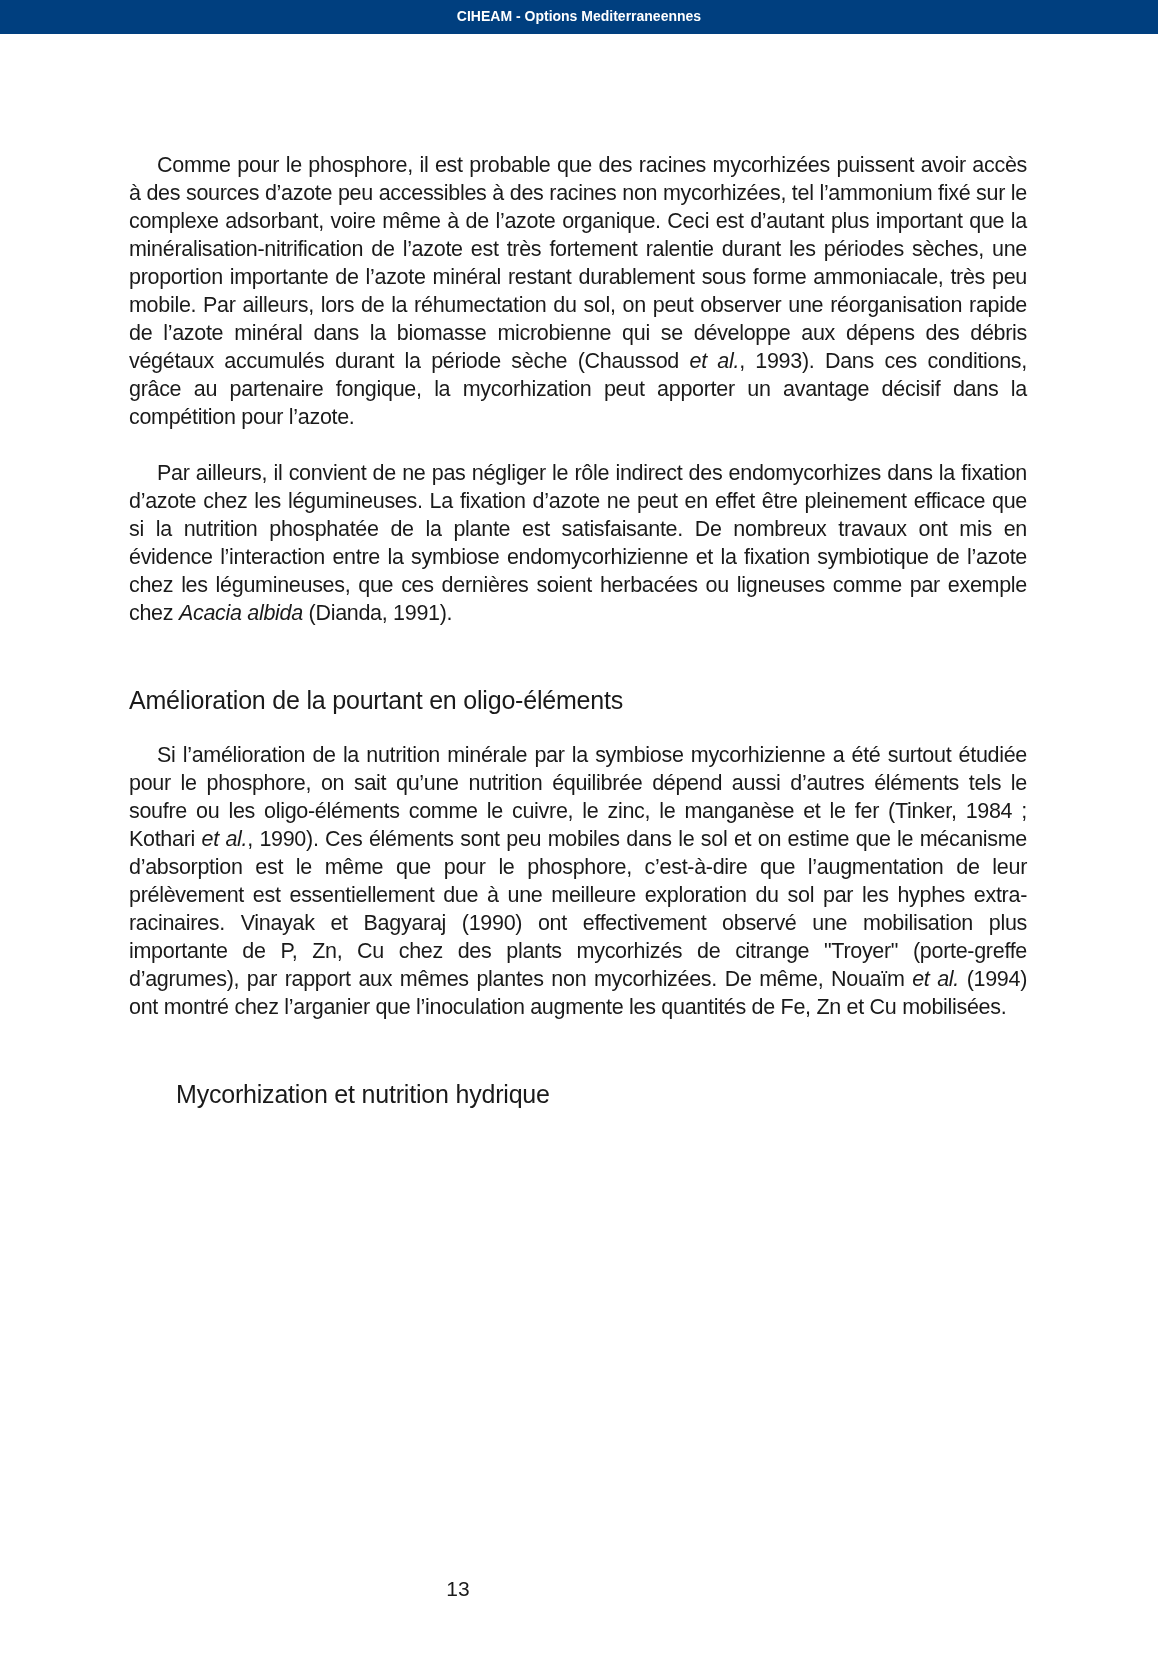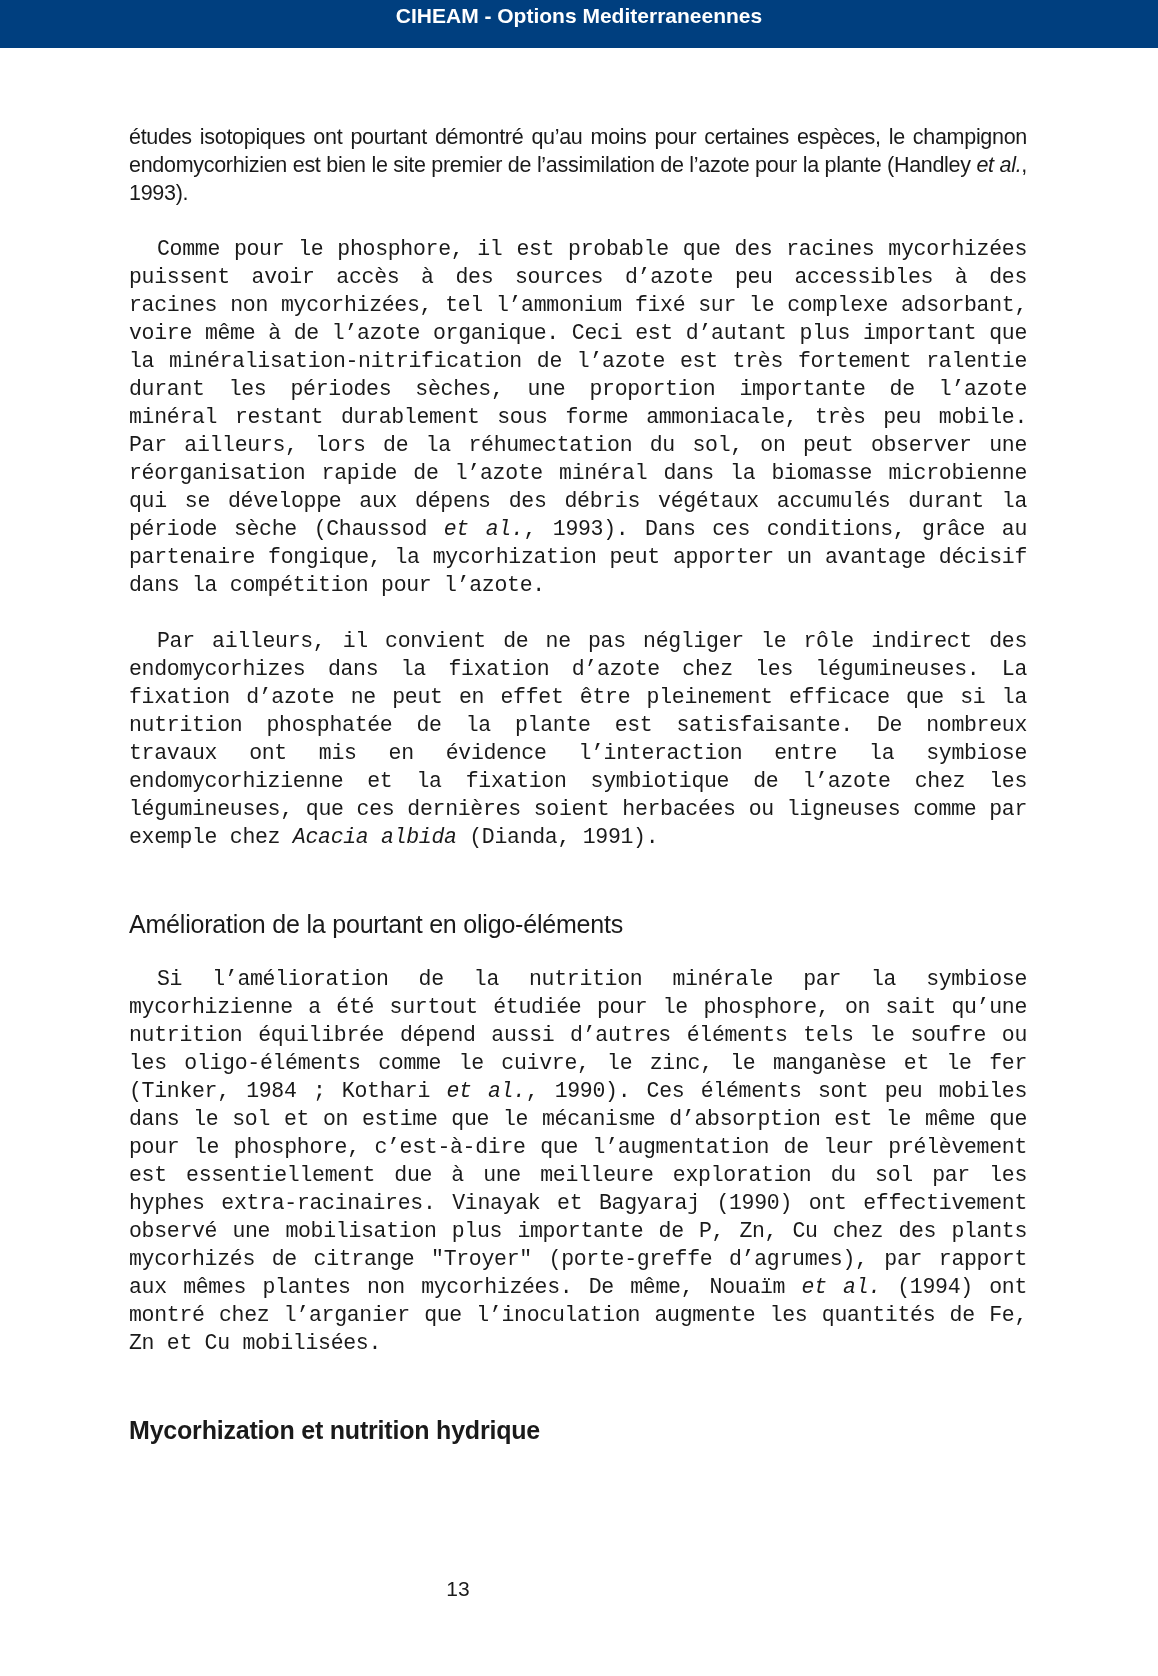--- a/index.html
+++ b/index.html
@@ -1,42 +1,41 @@
 <!DOCTYPE html>
 <html><head>
   <meta charset="utf-8">
   <style>
     html, body { margin: 0; padding: 0; background: #ffffff; }
     body { width: 1158px; height: 1676px; position: relative; overflow: hidden;
            font-family: "Liberation Sans", sans-serif; color: #1a1a1a; }
-    .banner { position: absolute; left: 0; top: 0; width: 1158px; height: 48px;
+    .banner { position: absolute; left: 0; top: 0; width: 1158px; height: 34px;
               background: #003f7f; color: #ffffff; text-align: center;
               font-family: "Liberation Sans", sans-serif; font-weight: bold;
-              font-size: 21px; line-height: 32px; }
+              font-size: 14px; line-height: 32px; }
     .page { position: absolute; left: 129px; top: 123px; width: 898px; }
     p.para { margin: 0; font-size: 21.5px; line-height: 28px; text-align: justify;
              letter-spacing: -0.3px; }
-    p.indent { text-indent: 28px; font-family: Liberation Mono, monospace; }
+    p.indent { text-indent: 28px; }
     .gap1 { height: 28px; }
     .gap2 { height: 56px; }
     h2.sec { margin: 0; font-size: 25px; font-weight: normal; line-height: 34px; letter-spacing: -0.2px; }
-    h2.sec.bold { font-weight: bold; }
+    h2.sec.bold { font-weight: normal; margin-left: 47px; }
     .pageno { position: absolute; left: 0; width: 916px; top: 1577px; text-align: center;
               font-size: 21px; }
     em { font-style: italic; }
   </style>
 </head>
 <body>
 
 <div class="banner">
   <span>CIHEAM - Options Mediterraneennes</span>
 </div>
 
 <div class="page">
-  <p class="para"><span>études isotopiques ont pourtant démontré qu’au moins pour certaines espèces, le champignon endomycorhizien est bien le site premier de l’assimilation de l’azote pour la plante (Handley </span><em>et al.</em><span>, 1993).</span></p>
 
   <div class="gap1"></div>
 
   <p class="para indent"><span>Comme pour le phosphore, il est probable que des racines mycorhizées puissent avoir accès à des sources d’azote peu accessibles à des racines non mycorhizées, tel l’ammonium fixé sur le complexe adsorbant, voire même à de l’azote organique. Ceci est d’autant plus important que la minéralisation-nitrification de l’azote est très fortement ralentie durant les périodes sèches, une proportion importante de l’azote minéral restant durablement sous forme ammoniacale, très peu mobile. Par ailleurs, lors de la réhumectation du sol, on peut observer une réorganisation rapide de l’azote minéral dans la biomasse microbienne qui se développe aux dépens des débris végétaux accumulés durant la période sèche (Chaussod </span><em>et al.</em><span>, 1993). Dans ces conditions, grâce au partenaire fongique, la mycorhization peut apporter un avantage décisif dans la compétition pour l’azote.</span></p>
 
   <div class="gap1"></div>
 
   <p class="para indent"><span>Par ailleurs, il convient de ne pas négliger le rôle indirect des endomycorhizes dans la fixation d’azote chez les légumineuses. La fixation d’azote ne peut en effet être pleinement efficace que si la nutrition phosphatée de la plante est satisfaisante. De nombreux travaux ont mis en évidence l’interaction entre la symbiose endomycorhizienne et la fixation symbiotique de l’azote chez les légumineuses, que ces dernières soient herbacées ou ligneuses comme par exemple chez </span><em>Acacia albida</em><span> (Dianda, 1991).</span></p>
 
   <div class="gap2"></div>

